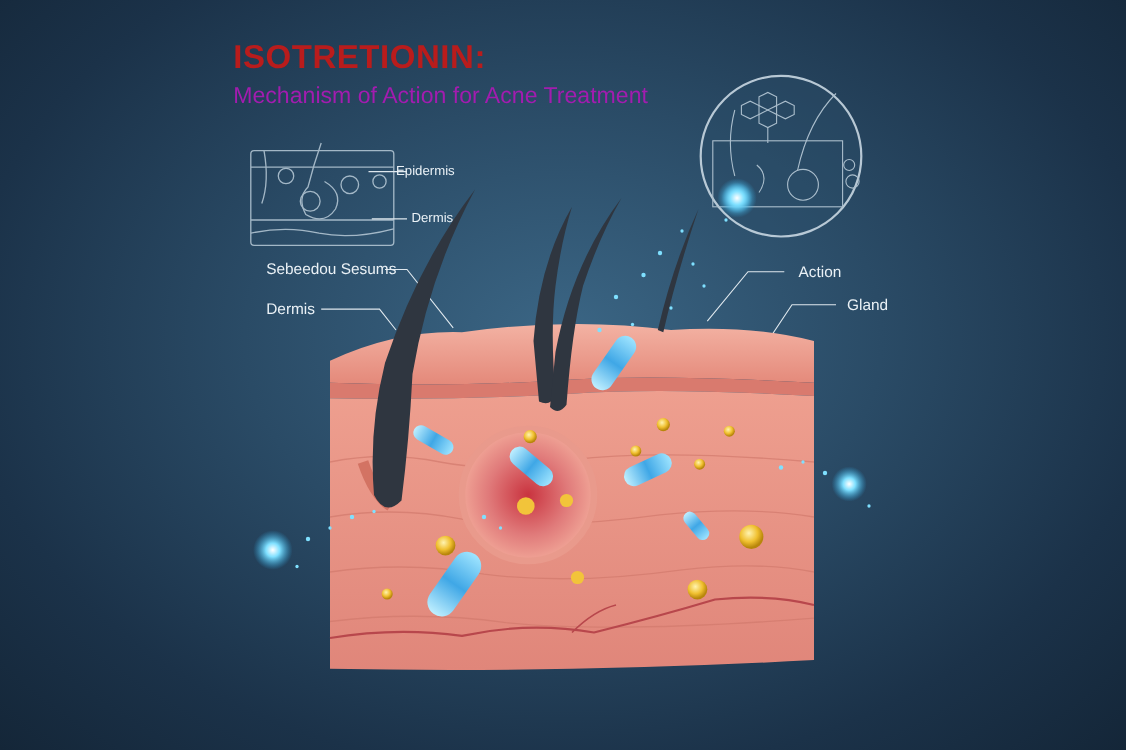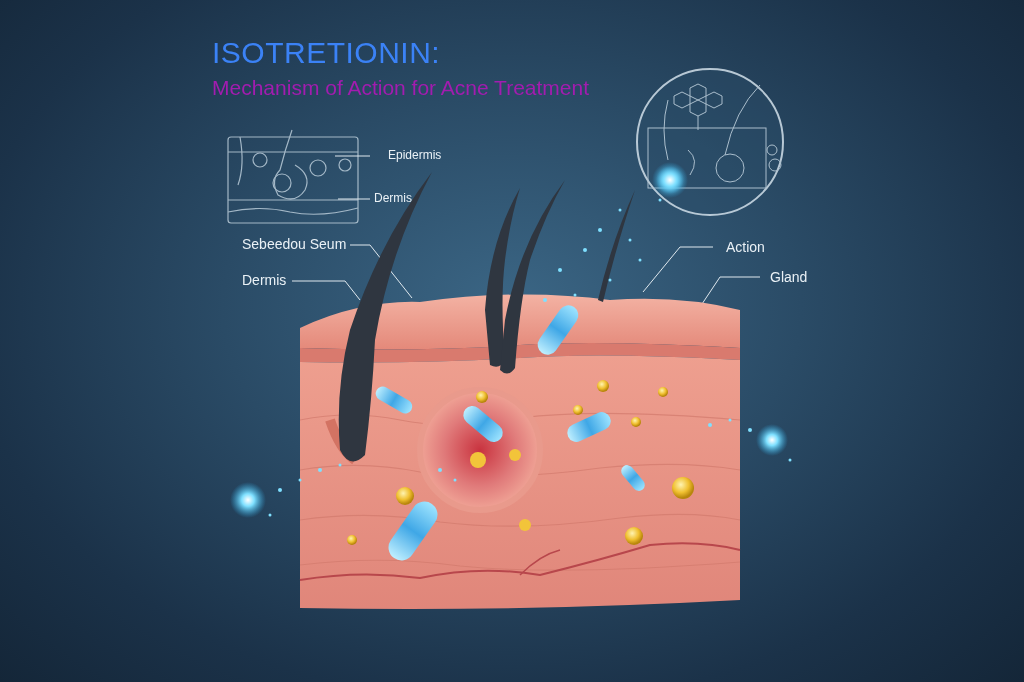--- a/index.html
+++ b/index.html
@@ -1,18 +1,18 @@
 <!DOCTYPE html>
 <html><head>
 <meta charset="utf-8">
 <style>
   html,body{margin:0;padding:0;}
   body{width:1024px;height:682px;overflow:hidden;font-family:"Liberation Sans",sans-serif;
     background:radial-gradient(ellipse at 50% 45%, #3b6685 0%, #2a4b66 40%, #1b3249 75%, #142638 100%);position:relative;color:#eef4f8;}
-  .title{position:absolute;left:212px;top:36px;font-size:30px;font-weight:normal;letter-spacing:0.5px;color:#3b82f6;}
+  .title{position:absolute;left:212px;top:36px;font-size:30px;font-weight:bold;letter-spacing:0.5px;color:#b91c1c;}
   .subtitle{position:absolute;left:212px;top:76px;font-size:21px;color:#a21caf;}
   .label{position:absolute;font-size:14px;color:#eaf1f6;white-space:nowrap;}
   svg.main{position:absolute;left:0;top:0;}
 </style>
 </head>
 <body>
 
 <div class="title">ISOTRETIONIN:</div>
 <div class="subtitle">Mechanism of Action for Acne Treatment</div>
 
@@ -163,18 +163,18 @@
       <circle cx="730" cy="420" r="1.5"></circle>
         <circle cx="710" cy="425" r="2"></circle>
         <circle cx="790" cy="460" r="1.5"></circle>
       <circle cx="440" cy="470" r="2"></circle>
         <circle cx="455" cy="480" r="1.5"></circle>
         <circle cx="660" cy="200" r="1.5"></circle>
     </g>
   </g>
 </svg>
 
-<div class="label" style="left:388px;top:148px;font-size:12px;">Epidermis</div>
+<div class="label" style="left:360px;top:148px;font-size:12px;">Epidermis</div>
 <div class="label" style="left:374px;top:191px;font-size:12px;">Dermis</div>
-<div class="label" style="left:242px;top:236px;">Sebeedou Seum</div>
+<div class="label" style="left:242px;top:236px;">Sebeedou Sesums</div>
 <div class="label" style="left:242px;top:272px;">Dermis</div>
 <div class="label" style="left:726px;top:239px;">Action</div>
 <div class="label" style="left:770px;top:269px;">Gland</div>
 
 </body></html>

